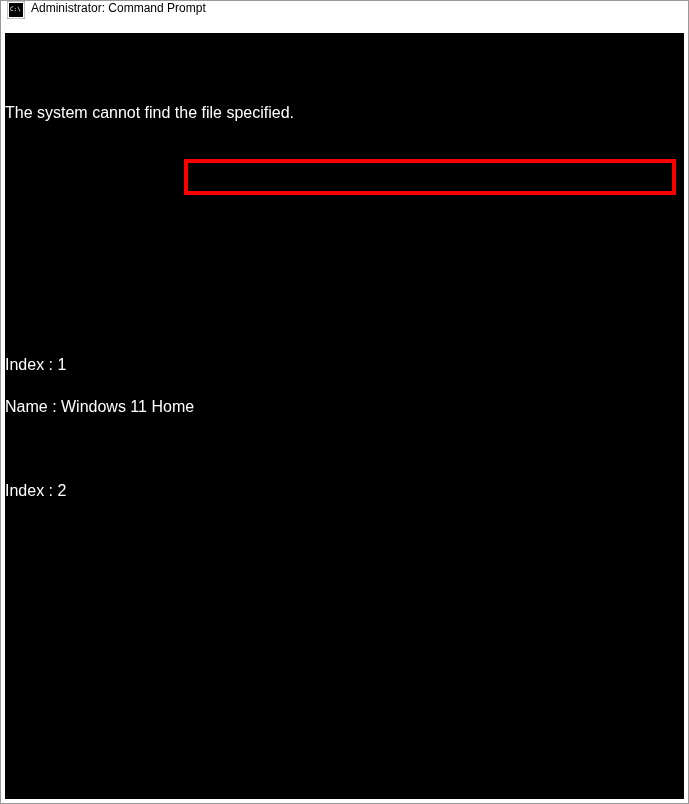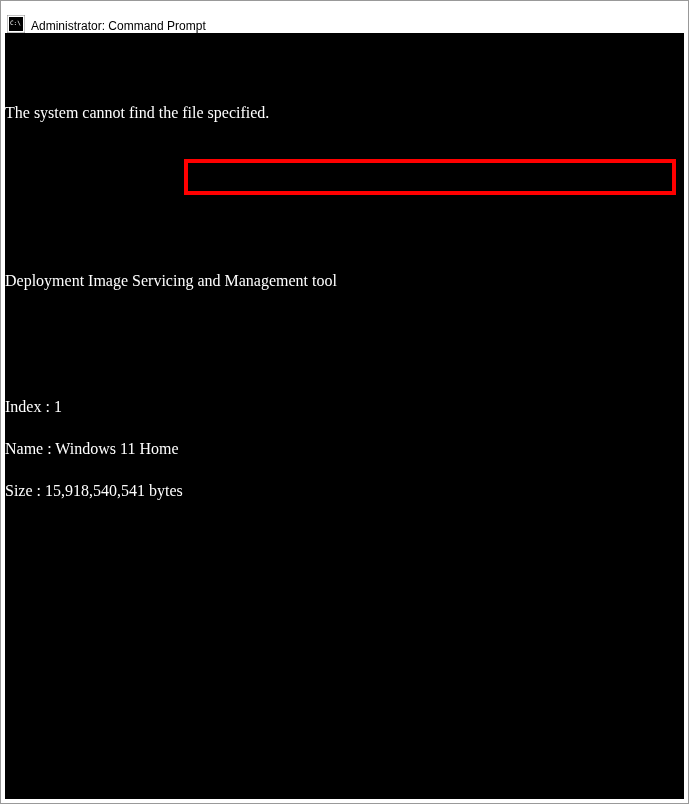--- a/index.html
+++ b/index.html
@@ -17,41 +17,41 @@
     .window {
       border: 1px solid #999;
       width: 100%;
       height: 100%;
       display: flex;
       flex-direction: column;
       background: #fff;
     }
     .titlebar {
       display: flex;
-      align-items: flex-end;
+      align-items: flex-start;
       height: 32px;
       background: #fff;
       padding: 0 6px;
       gap: 6px;
     }
     .title-icon {
       width: 18px;
       height: 18px;
       flex-shrink: 0;
     }
     .title-text {
       font-size: 12px;
       color: #000;
       white-space: nowrap;
     }
     .terminal-area {
       flex: 1;
       background: #000;
       color: #fff;
-      font-family: Liberation Serif, serif;
+      font-family: Liberation Sans, sans-serif;
       font-size: 16px;
       line-height: 21px;
       padding: 6px 0 0 0;
       white-space: pre;
       overflow: hidden;
       margin: 0 4px 4px 4px;
       position: relative;
     }
     .line {
       white-space: pre;
@@ -79,27 +79,26 @@
     </span>
     <span class="title-text">Administrator: Command Prompt</span>
   </div>
 
   <div class="terminal-area">
 <div class="line"> </div>
 <div class="line">The system cannot find the file specified.</div>
 <div class="line"> </div>
 <div class="line"> </div>
 <div class="line"> </div>
-<div class="line">Deployment Image Servicing and Management tool</div>
 <div class="line"> </div>
 <div class="line"> </div>
 <div class="line">Index : 1</div>
 <div class="line">Name : Windows 11 Home</div>
-<div class="line">Size : 15,918,540,541 bytes</div>
 <div class="line"> </div>
+<div class="line">Index : 2</div>
 
 
 
 
 
 
 
 
 
 

